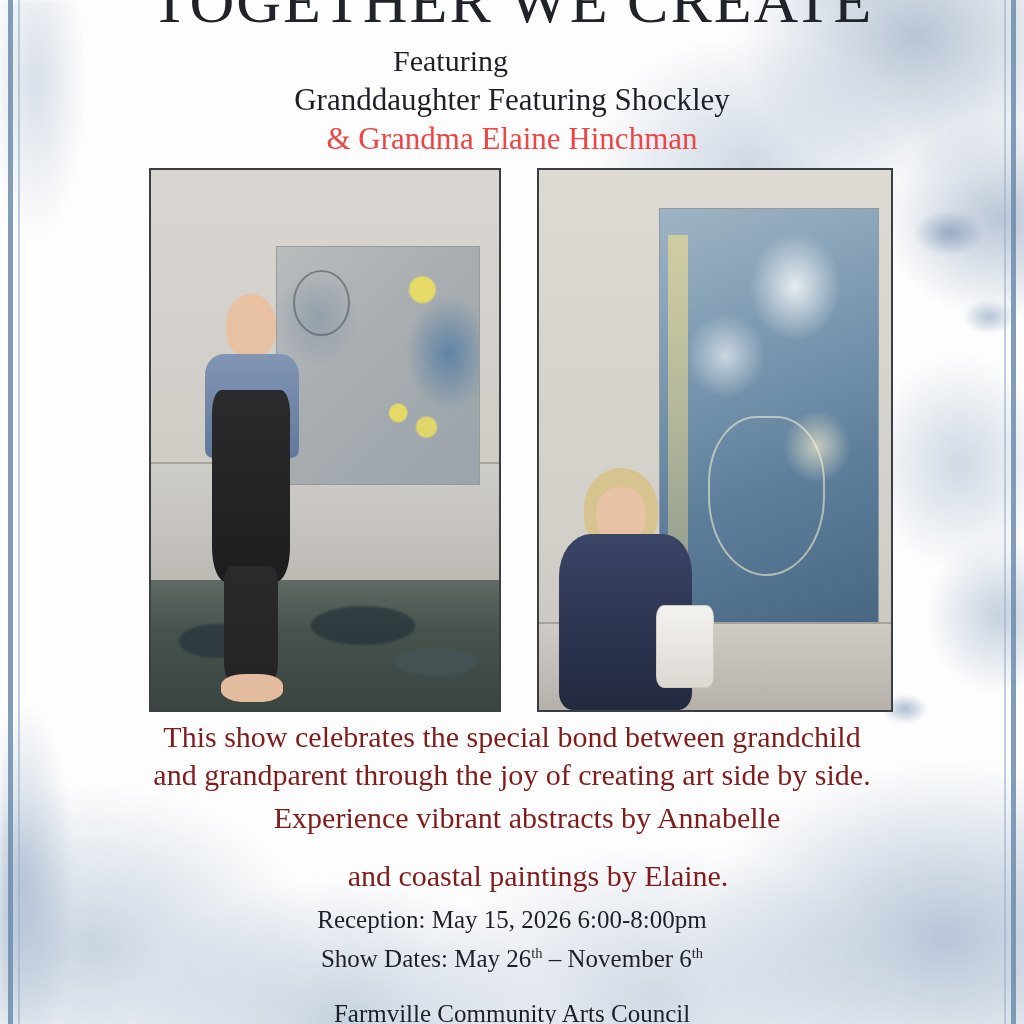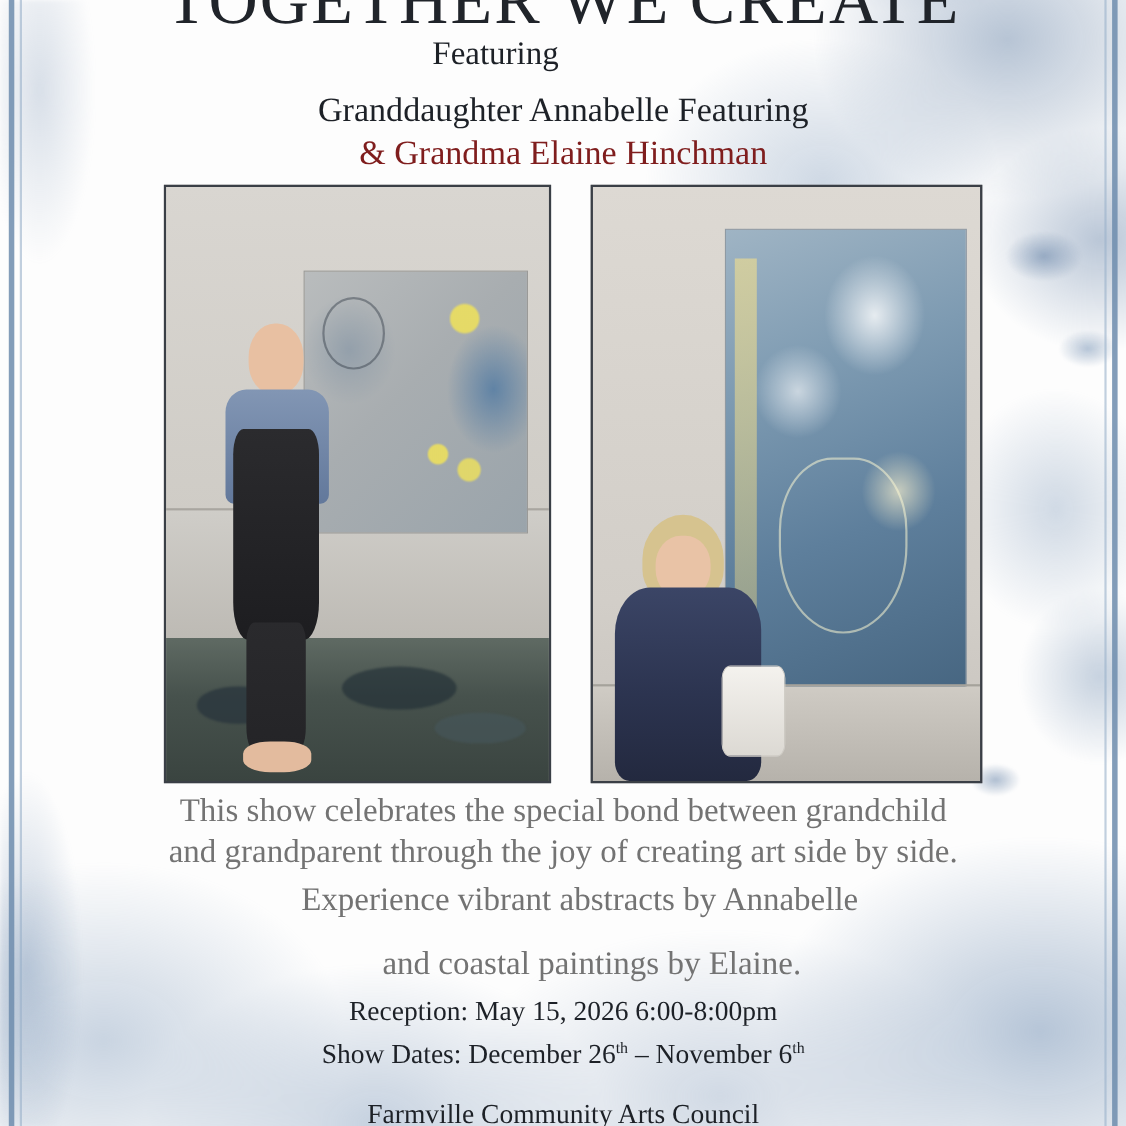--- a/index.html
+++ b/index.html
@@ -131,41 +131,41 @@
     width: 1024px;
     text-align: center;
     font-size: 62px;
     letter-spacing: 2px;
     color: #20242a;
     white-space: nowrap;
     font-family: "Liberation Serif", serif;
   }
   .featuring {
     position: absolute;
-    top: 32px;
+    top: 44px;
     left: 0; width: 901px;
     text-align: center;
     font-size: 30px;
     color: #1d2127;
   }
   .feat-line1 {
     position: absolute;
     top: 82px;
     left: 0; width: 1024px;
     text-align: center;
     font-size: 31px;
     color: #1d2127;
   }
   .feat-line2 {
     position: absolute;
     top: 121px;
     left: 0; width: 1024px;
     text-align: center;
     font-size: 31px;
-    color: #7f1d1d;
+    color: #ef4444;
   }
 
   
   .photo {
     position: absolute;
     border: 2px solid #3a3f46;
     overflow: hidden;
     background: #8e8e8e;
   }
   .photo-left {
@@ -356,21 +356,21 @@
     background: linear-gradient(180deg, #f4f2ee, #dcd9d3);
     border-radius: 14%;
     border: 1px solid #cfccc6;
   }
 
   
   .body-line {
     position: absolute;
     left: 0; width: 1024px;
     text-align: center;
-    color: #737373;
+    color: #7f1d1d;
     font-size: 30px;
   }
   .b1 { top: 720px; }
   .b2 { top: 758px; }
   .b3 { top: 801px; margin-left: 15px; }
   .b4 { top: 859px; margin-left: 26px; }
 
   .det-line {
     position: absolute;
     left: 0; width: 1024px;
@@ -402,21 +402,21 @@
 
   <div class="frame-left"></div>
   <div class="frame-left2"></div>
   <div class="frame-right"></div>
   <div class="frame-right2"></div>
 
   <div class="content">
 
     <div class="title">TOGETHER WE CREATE</div>
     <div class="featuring">Featuring</div>
-    <div class="feat-line1">Granddaughter Annabelle Featuring</div>
+    <div class="feat-line1">Granddaughter Featuring Shockley</div>
     <div class="feat-line2">&amp; Grandma Elaine Hinchman</div>
 
     <div class="photo photo-left">
       <div class="studio-wall"></div>
       <div class="studio-shelf"></div>
       <div class="canvas-left"></div>
       <div class="studio-floor">
         <div class="floor-splat" style="left:8%;top:34%;width:22%;height:26%;background:rgba(40,52,60,0.75);"></div>
         <div class="floor-splat" style="left:46%;top:20%;width:30%;height:30%;background:rgba(30,44,52,0.6);"></div>
         <div class="floor-splat" style="left:70%;top:52%;width:24%;height:22%;background:rgba(70,86,92,0.6);"></div>
@@ -444,17 +444,17 @@
         <div class="woman-jug"></div>
       </div>
     </div>
 
     <div class="body-line b1">This show celebrates the special bond between grandchild</div>
     <div class="body-line b2">and grandparent through the joy of creating art side by side.</div>
     <div class="body-line b3">Experience vibrant abstracts by Annabelle</div>
     <div class="body-line b4">and coastal paintings by Elaine.</div>
 
     <div class="det-line d1">Reception: May 15, 2026 6:00-8:00pm</div>
-    <div class="det-line d2"><span>Show Dates: December 26</span><sup>th</sup><span> – November 6</span><sup>th</sup></div>
+    <div class="det-line d2"><span>Show Dates: May 26</span><sup>th</sup><span> – November 6</span><sup>th</sup></div>
     <div class="det-line d3">Farmville Community Arts Council</div>
 
   </div>
 </div>
 
 </body></html>

